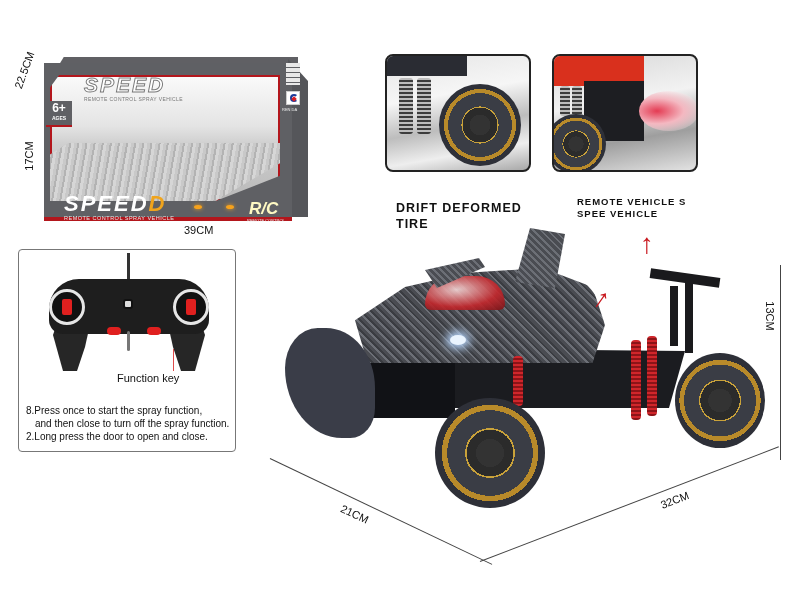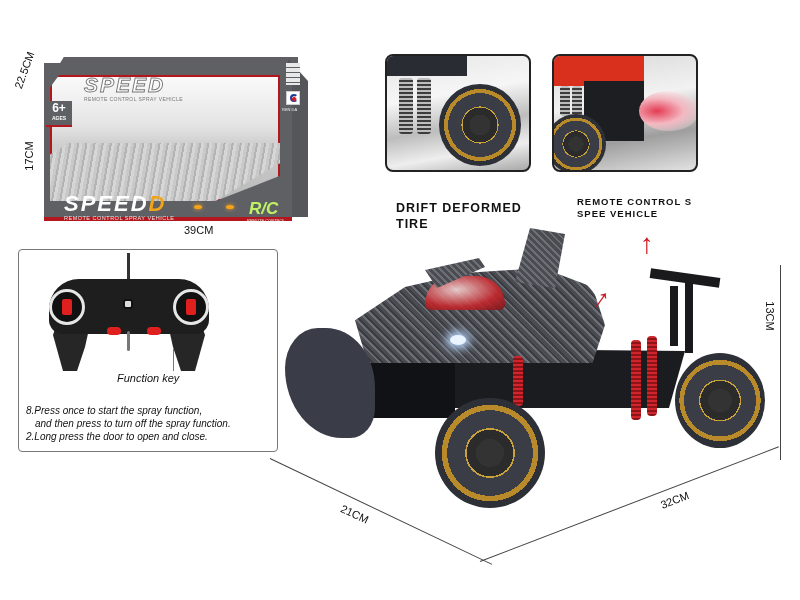--- a/index.html
+++ b/index.html
@@ -14,21 +14,21 @@
   .box-window { left: 6px; top: 12px; width: 230px; height: 126px; background: linear-gradient(180deg, #fafafa 0%, #e4e4e4 40%, #cfcfcf 55%, #b9b9b9 100%); border: 2px solid #b3161c; clip-path: polygon(4% 0, 100% 0, 100% 80%, 72% 100%, 0 100%, 0 10%); }
   .box-ground { left: 6px; top: 80px; width: 230px; height: 58px; background: repeating-linear-gradient(100deg, #c9c9c9 0 3px, #b3b3b3 3px 5px, #d6d6d6 5px 8px); clip-path: polygon(0 20%, 8% 0, 100% 0, 100% 35%, 72% 100%, 0 100%); }
   .box-logo-top { left: 40px; top: 10px; font-size: 21px; font-weight: bold; font-style: italic; color: #ffffff; -webkit-text-stroke: 1px #7a7a7a; letter-spacing: 2px; }
   .box-sub-top { left: 40px; top: 33px; font-size: 5px; color: #777; letter-spacing: 0.4px; }
   .box-age { left: 2px; top: 38px; width: 26px; height: 26px; background: #5f6064; border-bottom: 2px solid #b3161c; color: #fff; text-align: center; }
   .box-age .n { font-size: 12px; font-weight: bold; line-height: 14px; }
   .box-age .a { font-size: 5px; font-weight: bold; line-height: 6px; }
   .box-logo-bot { left: 20px; top: 130px; font-size: 22px; font-weight: bold; font-style: italic; color: #ffffff; letter-spacing: 2px; line-height: 22px; }
   .box-logo-bot .d { color: #f0a41c; }
   .box-sub-bot { left: 20px; top: 152px; font-size: 5.5px; color: #e6e6e6; letter-spacing: 0.5px; }
-  .box-rc { left: 205px; top: 136px; font-size: 17px; font-weight: bold; font-style: italic; color: #bef264; }
+  .box-rc { left: 205px; top: 136px; font-size: 17px; font-weight: bold; font-style: italic; color: #fef9c3; }
   .box-rc-sub { left: 203px; top: 155px; font-size: 4px; color: #eee; }
   .box-brand { left: 242px; top: 34px; width: 14px; height: 14px; background: #fff; border: 1px solid #ccc; }
   .box-brand-mark { left: 3px; top: 2px; width: 8px; height: 8px; border-radius: 50%; border: 2px solid #1f3c9a; border-right-color: transparent; }
   .box-brand-dot { left: 5px; top: 5px; width: 4px; height: 4px; background: #d81e24; transform: rotate(45deg); }
   .box-brand-name { left: 238px; top: 50px; font-size: 4px; color: #eee; }
   .box-icons { left: 242px; top: 6px; width: 14px; height: 22px; background: repeating-linear-gradient(180deg, #e8e8e8 0 4px, #5f6064 4px 5px); }
   .box-glow { width: 8px; height: 4px; border-radius: 50%; background: #f6a21c; box-shadow: 0 0 4px #f6a21c; }
 
   .dim { font-size: 11px; color: #111; }
   .dim-v { transform: rotate(-90deg); transform-origin: center; }
@@ -37,21 +37,21 @@
   .feat { width: 146px; height: 118px; border-radius: 8px; border: 2px solid #222; overflow: hidden; }
   .feat1 { left: 385px; top: 54px; background: linear-gradient(170deg, #e6e6e6 0%, #f6f6f6 35%, #bdbdbd 60%, #eeeeee 80%, #a8a8a8 100%); }
   .feat2 { left: 552px; top: 54px; background: linear-gradient(170deg, #d8d8d8 0%, #f2f2f2 40%, #9e9e9e 70%, #e2e2e2 100%); }
   .tire { border-radius: 50%; background: radial-gradient(circle, #333 0 18%, #2b2b2b 18% 30%, #c9a23a 30% 32%, #3a3d45 32% 55%, #b88a2a 55% 62%, #2e3038 62% 100%); }
   .spring { background: repeating-linear-gradient(180deg, #bdbdbd 0 2px, #3c3c3c 2px 4px); border-radius: 3px; }
   .feat-title { font-weight: bold; color: #111; letter-spacing: 1px; }
   .ft1 { left: 396px; top: 200px; width: 160px; font-size: 12.5px; line-height: 16px; }
   .ft2 { left: 577px; top: 196px; width: 140px; font-size: 9.5px; line-height: 12px; }
 
   
-  .remote-panel { left: 18px; top: 249px; width: 260px; height: 203px; border: 1.5px solid #777; border-radius: 4px; background: #fff; font-style: italic; }
+  .remote-panel { left: 18px; top: 249px; width: 218px; height: 203px; border: 1.5px solid #777; border-radius: 4px; background: #fff; }
   .controller { left: 20px; top: 21px; width: 180px; height: 100px; }
   .ctrl-body { left: 10px; top: 8px; width: 160px; height: 55px; background: #1e1e1e; border-radius: 30px 30px 14px 14px; }
   .ctrl-grip-l { left: 14px; top: 40px; width: 40px; height: 60px; background: #262626; clip-path: polygon(20% 0, 100% 0, 80% 60%, 60% 100%, 25% 100%, 0 40%); }
   .ctrl-grip-r { left: 126px; top: 40px; width: 40px; height: 60px; background: #262626; clip-path: polygon(0 0, 80% 0, 100% 40%, 75% 100%, 40% 100%, 20% 60%); }
   .ctrl-ring { width: 36px; height: 36px; border-radius: 50%; border: 3px solid #e6e6e6; background: #111; }
   .ctrl-stick { width: 10px; height: 16px; background: #e0201f; border-radius: 2px; }
   .ctrl-btn { width: 14px; height: 8px; border-radius: 4px; background: #e0201f; }
   .ctrl-center { width: 10px; height: 10px; border-radius: 3px; background: #ddd; border: 2px solid #111; }
   .antenna { left: 88px; top: -18px; width: 3px; height: 26px; background: #333; }
   .fk-line { left: 134px; top: 78px; width: 1px; height: 22px; background: #e04b4b; }
@@ -124,21 +124,21 @@
   <div class="abs spring" style="left:18px;top:30px;width:10px;height:30px;"></div>
   <div class="abs tire" style="left:-8px;top:58px;width:60px;height:60px;"></div>
   <div class="abs" style="left:85px;top:35px;width:60px;height:40px;border-radius:50%;background:radial-gradient(ellipse at 30% 50%, #e43b53 0%, #f4b8c1 45%, rgba(255,255,255,0.2) 80%);"></div>
 </div>
 
 <div class="abs feat-title ft1">
   <div>DRIFT DEFORMED</div>
   <div>TIRE</div>
 </div>
 <div class="abs feat-title ft2">
-  <div>REMOTE CONTROL S</div>
+  <div>REMOTE VEHICLE S</div>
   <div>SPEE VEHICLE</div>
 </div>
 
 <div class="abs remote-panel">
   <div class="abs controller">
     <div class="abs antenna"></div>
     <div class="abs ctrl-grip-l"></div>
     <div class="abs ctrl-grip-r"></div>
     <div class="abs ctrl-body"></div>
     <div class="abs ctrl-ring" style="left:10px;top:18px;">
@@ -149,21 +149,21 @@
     </div>
     <div class="abs ctrl-center" style="left:84px;top:28px;"></div>
     <div class="abs ctrl-btn" style="left:68px;top:56px;"></div>
     <div class="abs ctrl-btn" style="left:108px;top:56px;"></div>
     <div class="abs" style="left:88px;top:60px;width:3px;height:20px;background:#777;border-radius:2px;"></div>
     <div class="abs fk-line"></div>
   </div>
   <div class="abs fk-label">Function key</div>
   <div class="abs instr">
     <div>8.Press once to start the spray function,</div>
-    <div class="indent">and then press to turn off the spray function.</div>
+    <div class="indent">and then close to turn off the spray function.</div>
     <div>2.Long press the door to open and close.</div>
   </div>
 </div>
 
 <div class="abs car">
   <div class="abs wing"></div>
   <div class="abs wing-post"></div>
   <div class="abs wing-post2"></div>
   <div class="abs arrow-red" style="left:355px;top:0;">↑</div>
   <div class="abs car-chassis"></div>

